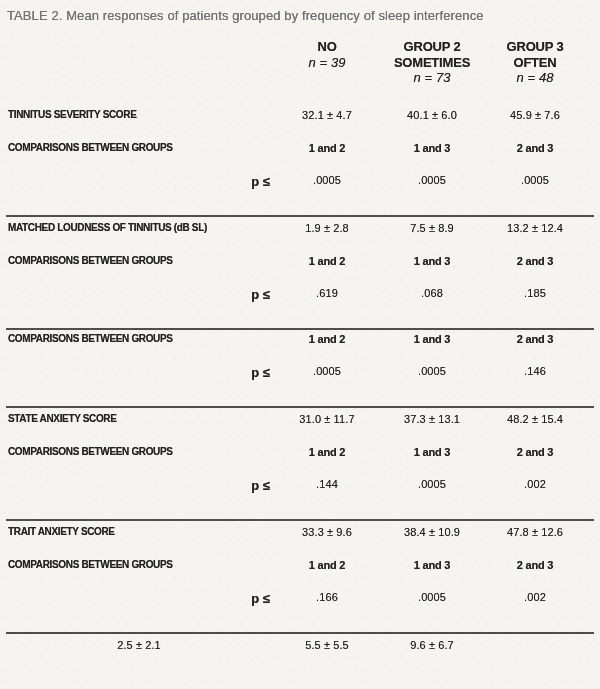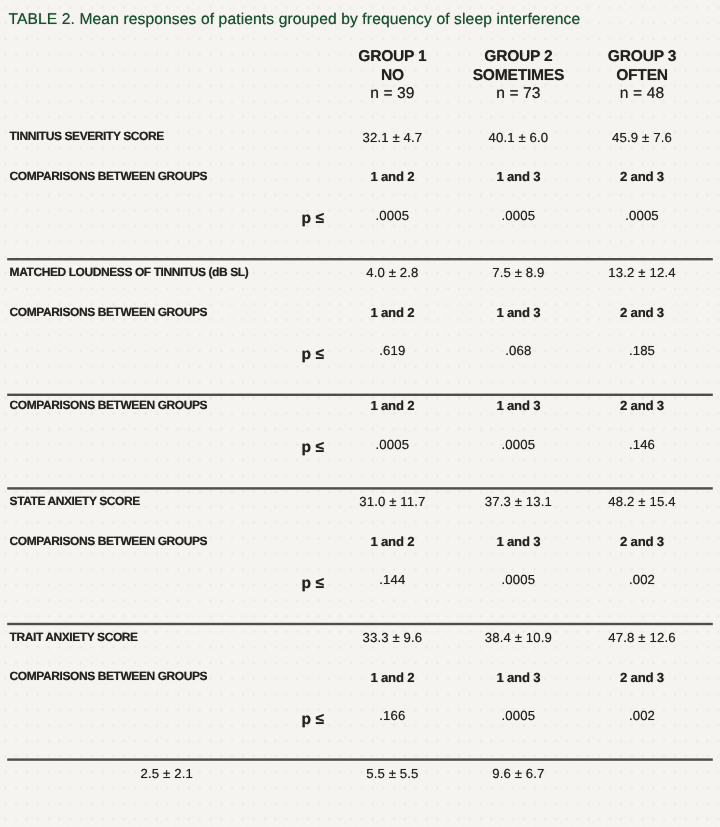--- a/index.html
+++ b/index.html
@@ -22,21 +22,21 @@
   .page {
     width: 600px;
     height: 689px;
     box-sizing: border-box;
     padding: 8px 6px 0 6px;
   }
   .title {
     font-size: 13px;
     font-weight: 400;
     letter-spacing: 0.1px;
-    color: #14532d;
+    color: #737373;
     padding-left: 1px;
     text-shadow: 0 0 0.5px rgba(30,30,30,0.55);
   }
   .grid {
     display: grid;
     grid-template-columns: 266px 110px 100px 106px;
   }
   .cell { box-sizing: border-box; }
   .col {
     text-align: center;
@@ -58,20 +58,21 @@
   .header-row {
     margin-top: 16px;
   }
   .group-head {
     font-size: 13px;
     line-height: 15.5px;
   }
   .group-head .n-line {
     font-weight: 400;
     letter-spacing: 0.1px;
+    font-style: italic;
   }
   .block {
     padding: 3px 0 9px 0;
   }
   .block.first {
     margin-top: 18px;
   }
   .block.ruled {
     border-top: 2px solid #4e4e4c;
   }
@@ -94,21 +95,20 @@
 </head>
 <body>
 
 <div class="page">
 
   <div class="title scan-ink">TABLE 2. Mean responses of patients grouped by frequency of sleep interference</div>
 
   <div class="grid header-row">
     <div class="cell"></div>
     <div class="cell col group-head scan-ink">
-      <div class="bold">GROUP 1</div>
       <div class="bold">NO</div>
       <div class="n-line">n = 39</div>
     </div>
     <div class="cell col group-head scan-ink">
       <div class="bold">GROUP 2</div>
       <div class="bold">SOMETIMES</div>
       <div class="n-line">n = 73</div>
     </div>
     <div class="cell col group-head scan-ink">
       <div class="bold">GROUP 3</div>
@@ -134,21 +134,21 @@
       <div class="cell p-label scan-ink">p ≤</div>
       <div class="cell col val scan-ink">.0005</div>
       <div class="cell col val scan-ink">.0005</div>
       <div class="cell col val scan-ink">.0005</div>
     </div>
   </div>
 
   <div class="block ruled">
     <div class="grid row measure-row">
       <div class="cell label-cell scan-ink">MATCHED LOUDNESS OF TINNITUS (dB SL)</div>
-      <div class="cell col val scan-ink">4.0 ± 2.8</div>
+      <div class="cell col val scan-ink">1.9 ± 2.8</div>
       <div class="cell col val scan-ink">7.5 ± 8.9</div>
       <div class="cell col val scan-ink">13.2 ± 12.4</div>
     </div>
     <div class="grid row">
       <div class="cell label-cell scan-ink">COMPARISONS BETWEEN GROUPS</div>
       <div class="cell col bold scan-ink">1 and 2</div>
       <div class="cell col bold scan-ink">1 and 3</div>
       <div class="cell col bold scan-ink">2 and 3</div>
     </div>
     <div class="grid row">

